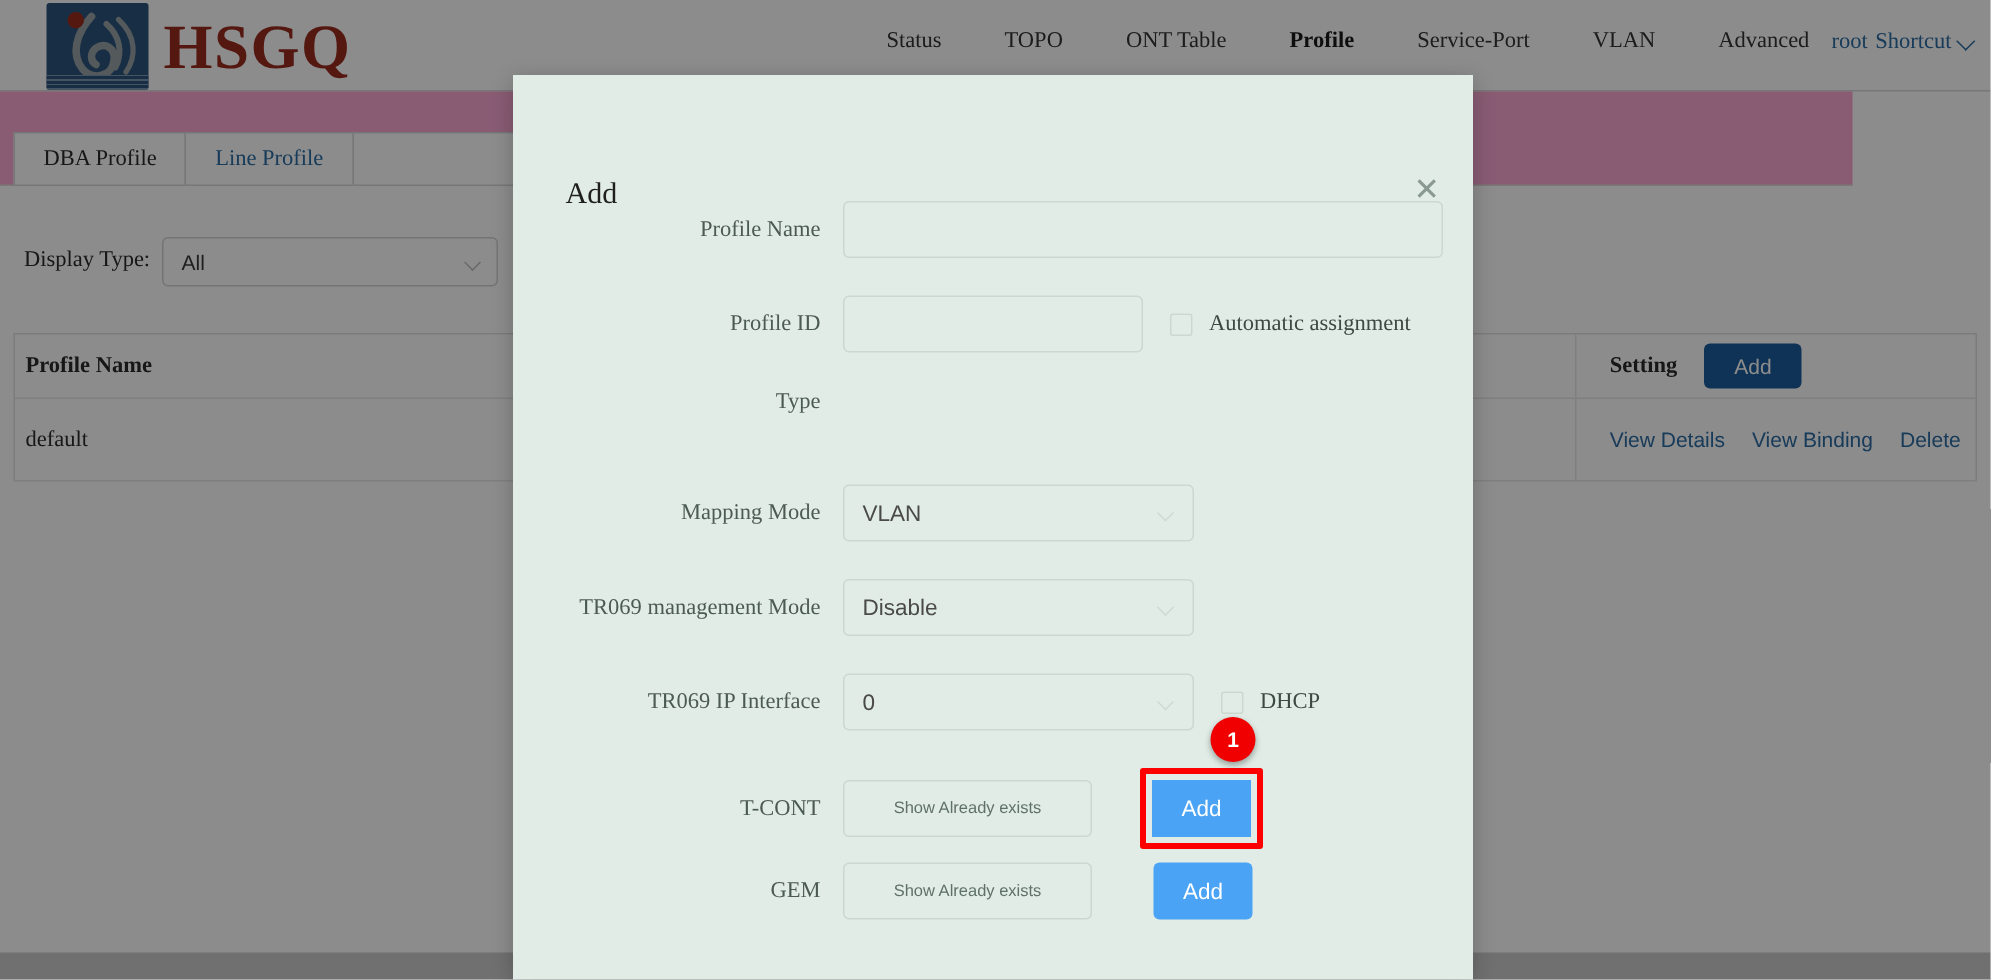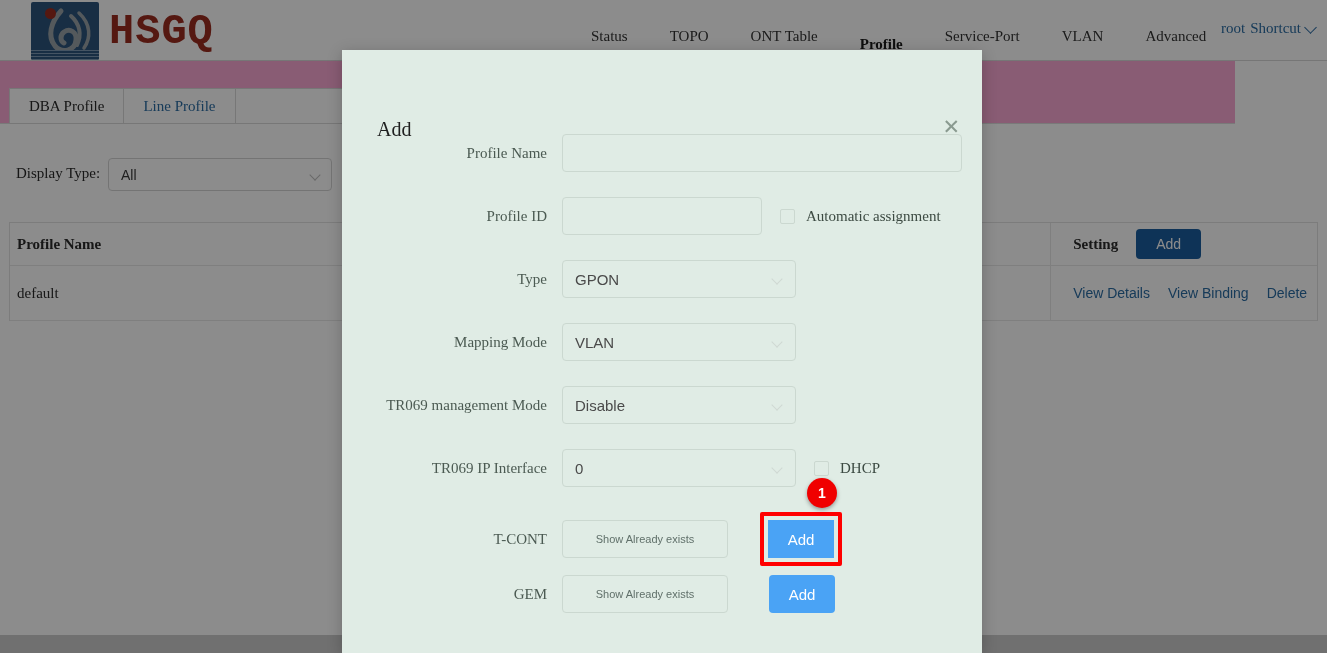--- a/index.html
+++ b/index.html
@@ -38,36 +38,36 @@
     position: absolute; left: 14px; top: 6px;
     width: 11px; height: 11px; border-radius: 50%;
     background: #9b2d20;
   }
   #logo-mark .stripes {
     position: absolute; left: 0; bottom: 0; width: 100%; height: 10px;
     background: repeating-linear-gradient(to bottom,
       #7f99b4 0px, #7f99b4 1px, #2d547c 1px, #2d547c 3px);
   }
   #logo-text {
-    font-family: Liberation Mono, monospace;
+    font-family: Liberation Serif, serif;
     font-weight: bold;
     font-size: 42px;
     letter-spacing: 1px;
     color: #9b2d20;
     line-height: 1;
     margin-top: 2px;
   }
   #nav {
     position: absolute; left: 570px; top: 19px;
     display: flex; align-items: center;
     font-family: "Liberation Serif", serif;
     font-size: 15px;
   }
   #nav .nav-item { color: #333333; padding: 0 21px; cursor: pointer; white-space: nowrap; }
-  #nav .nav-item.active { color: #1a1a1a; font-weight: bold; margin-top: 17px; }
+  #nav .nav-item.active { color: #1a1a1a; font-weight: bold; }
   #right-nav {
     position: absolute; right: 12px; top: 20px;
     display: flex; align-items: center; gap: 5px;
     font-family: "Liberation Serif", serif;
     font-size: 15px; color: #2b6ca3;
   }
   #right-nav span { cursor: pointer; }
   .chev {
     display: inline-block; width: 9px; height: 9px;
     border-right: 1.6px solid #2b6ca3; border-bottom: 1.6px solid #2b6ca3;
@@ -407,24 +407,20 @@
       <span></span>
     </div>
     <div class="fcheckline">
       <div class="checkbox"></div>
       <div class="checklabel">Automatic assignment</div>
     </div>
   </div>
 
   <div class="frow" style="top:210px">
     <div class="flabel">Type</div>
-    <div class="finput sel">
-      <span>GPON</span>
-      <span class="sel-chev"></span>
-    </div>
   </div>
 
   <div class="frow" style="top:273px">
     <div class="flabel">Mapping Mode</div>
     <div class="finput sel">
       <span>VLAN</span>
       <span class="sel-chev"></span>
     </div>
   </div>
 

